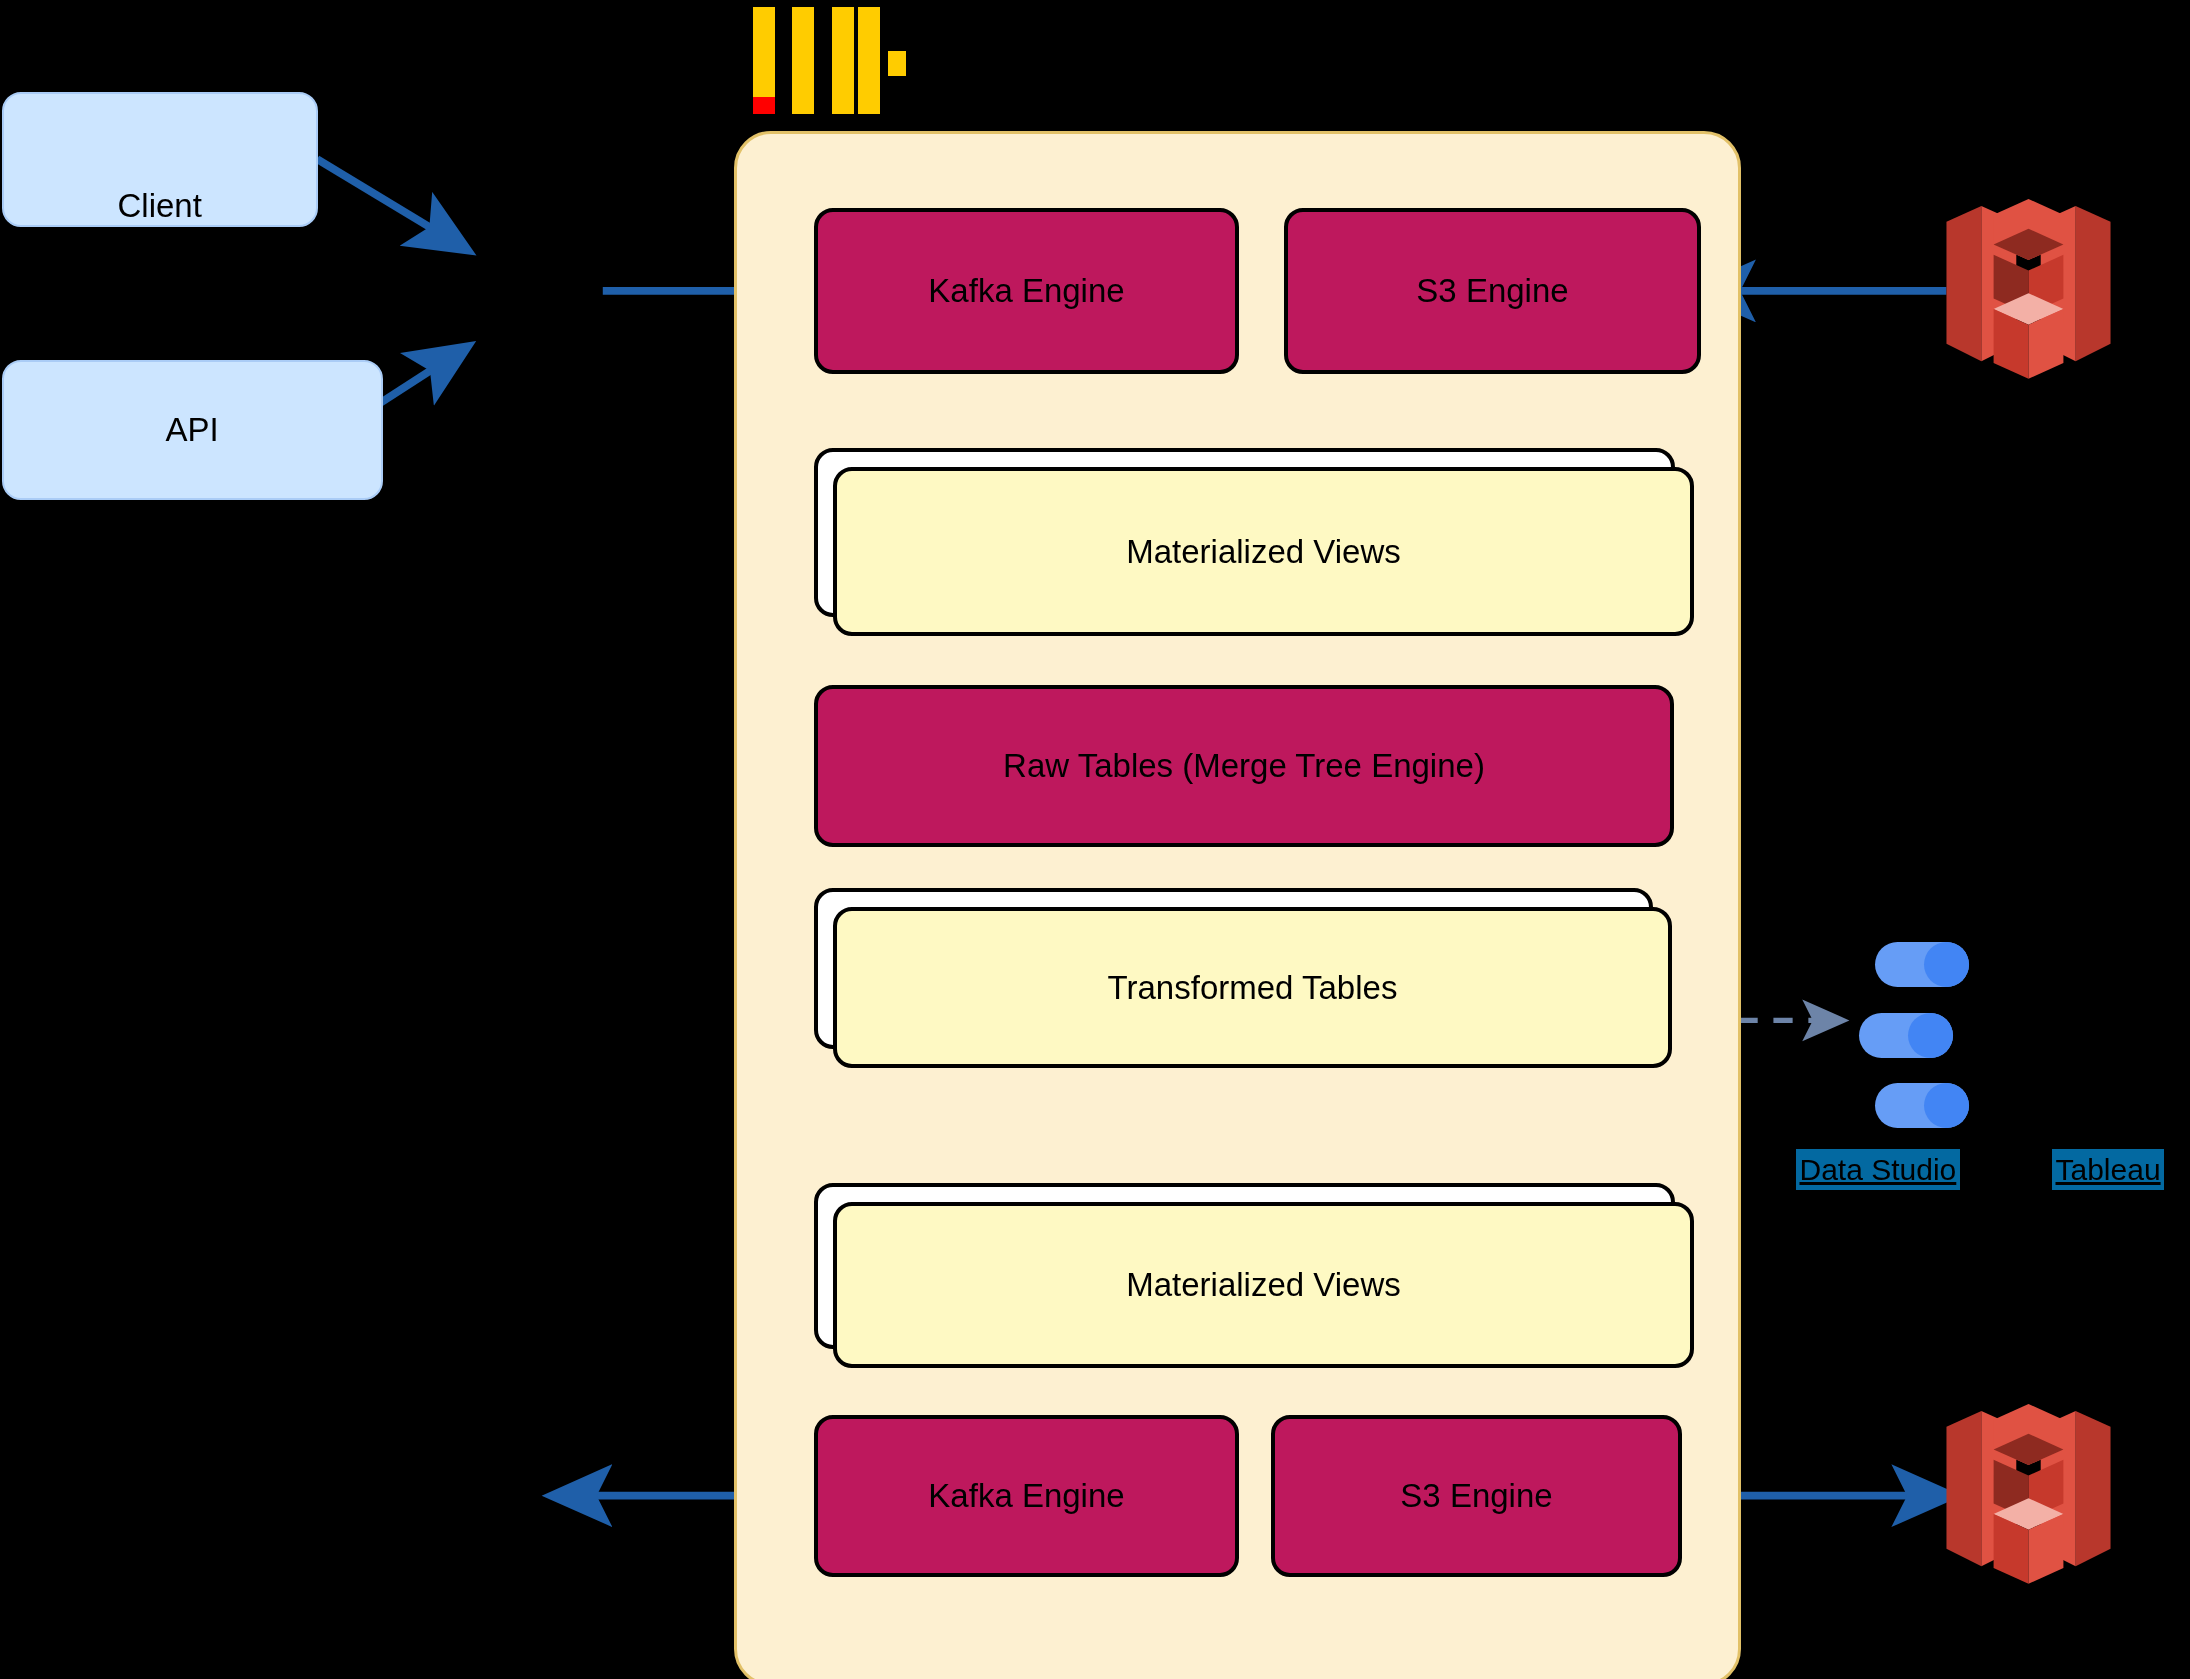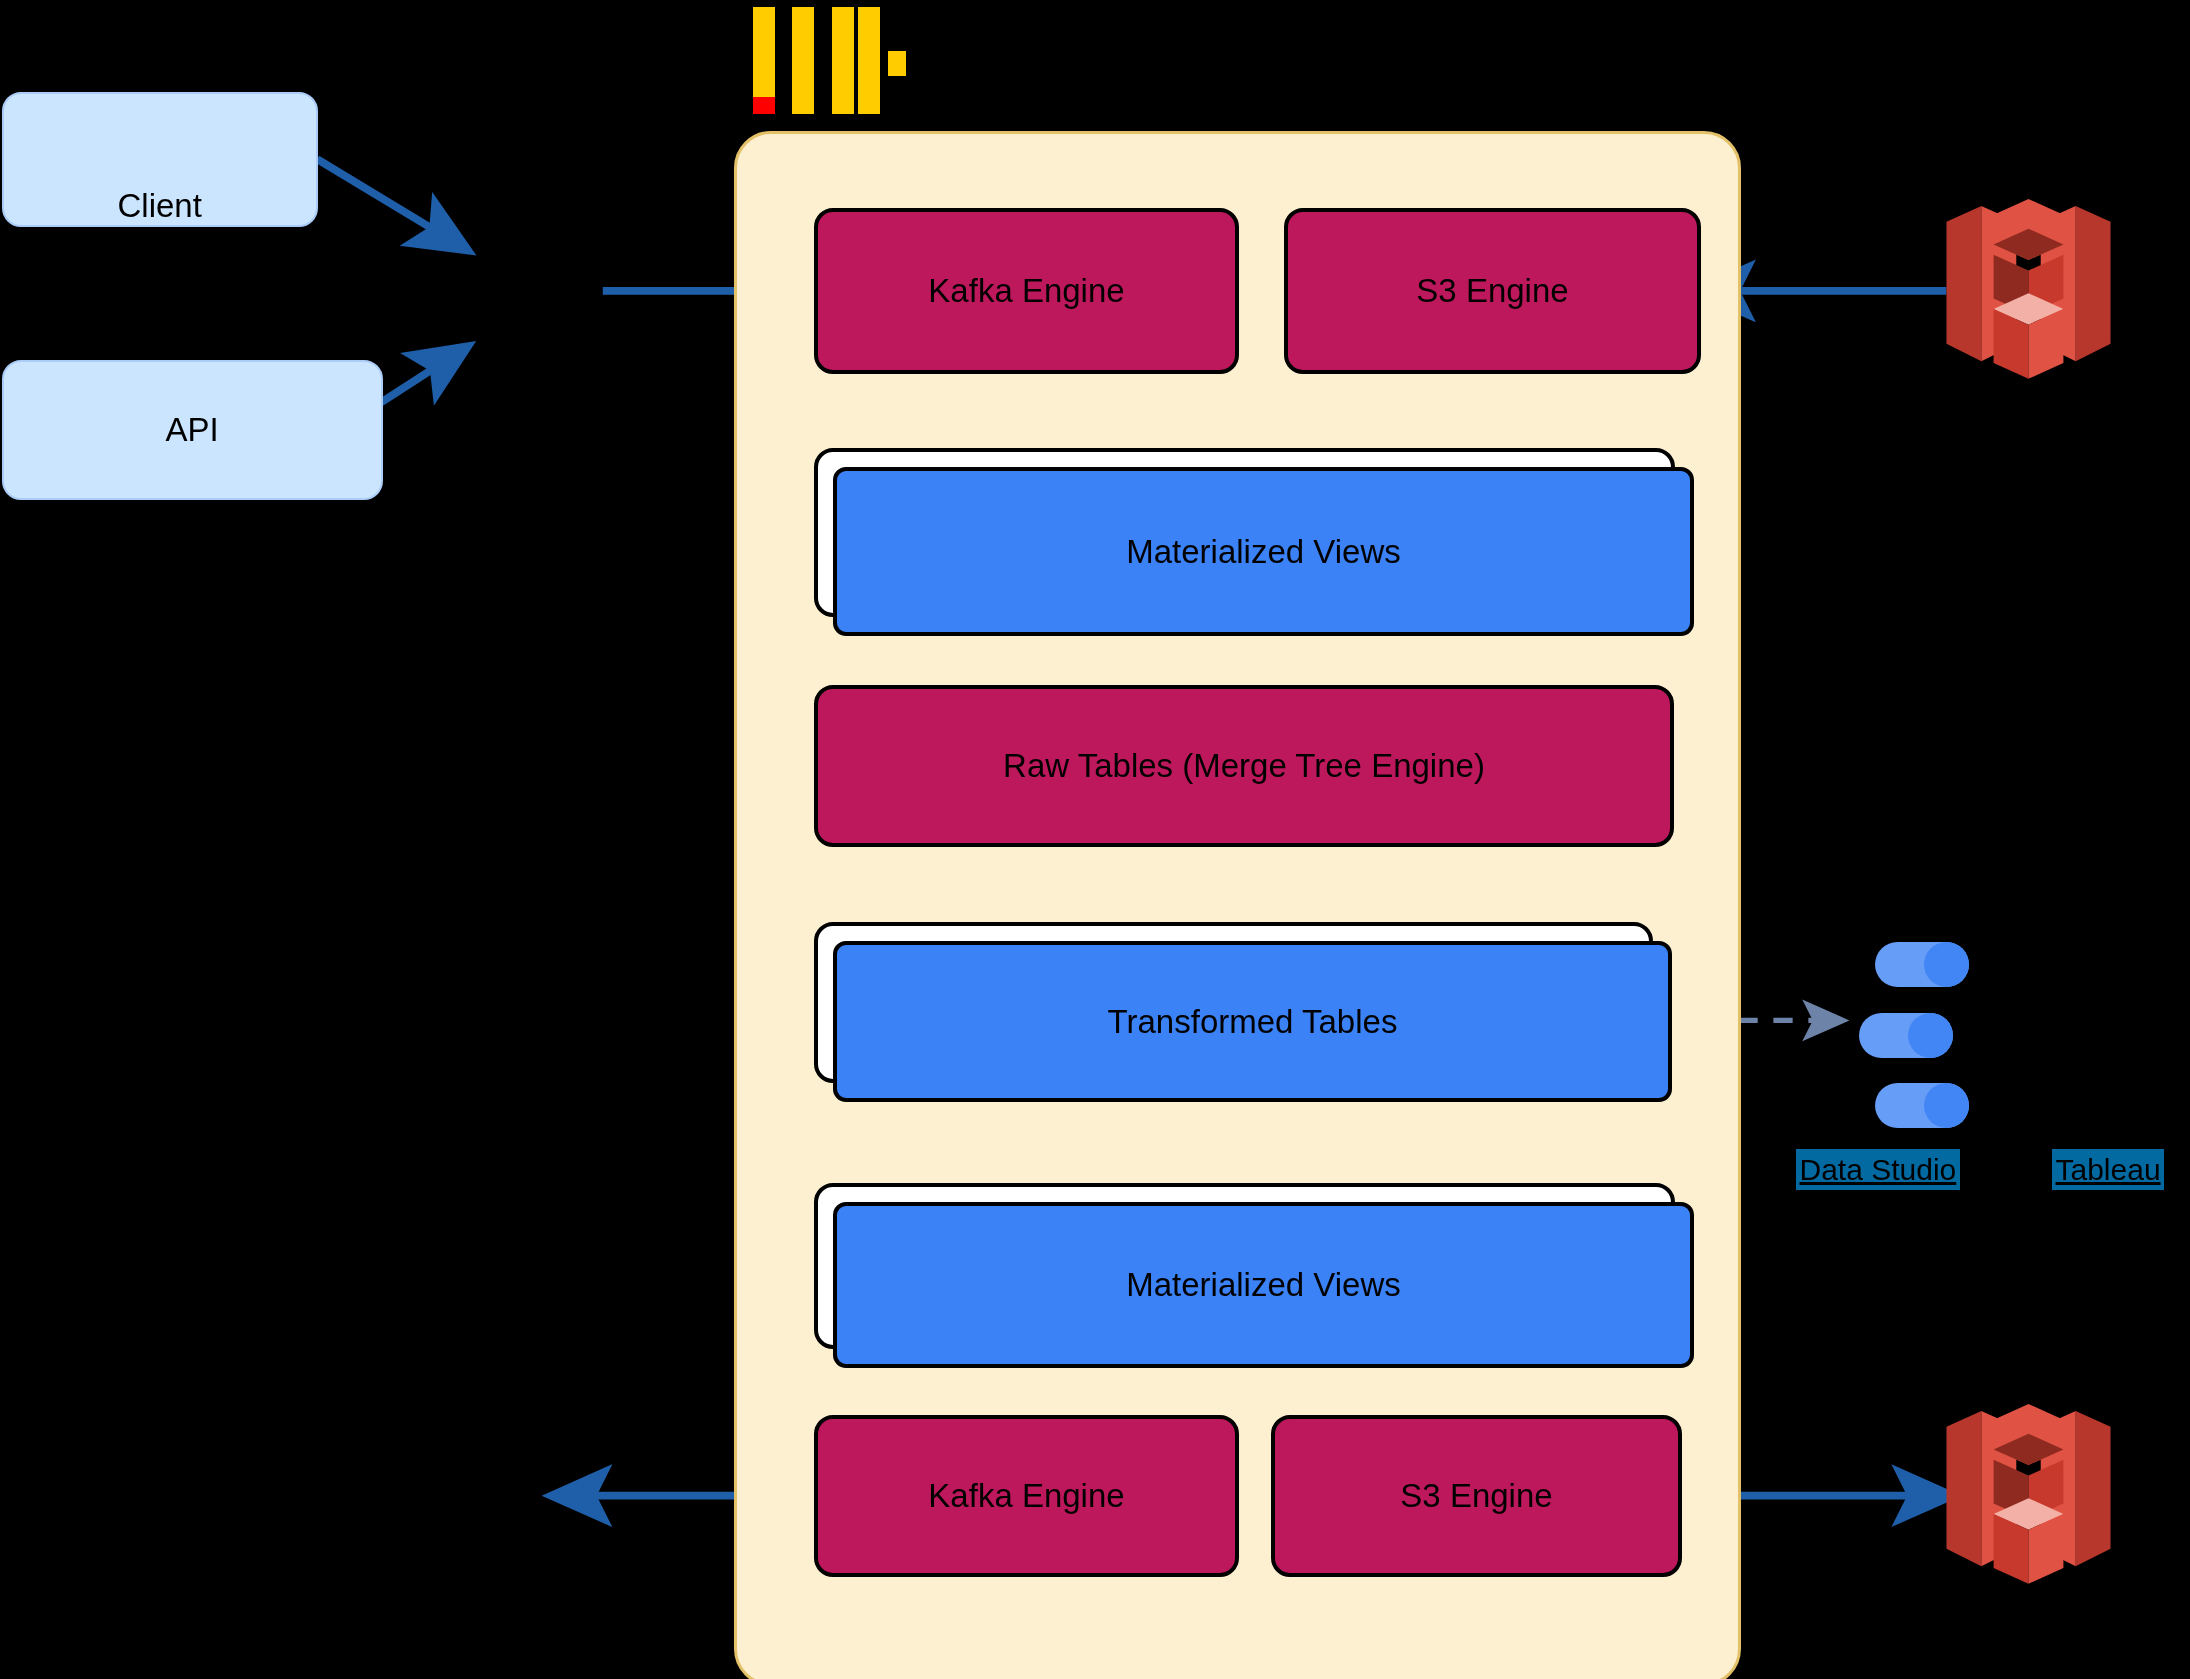--- a/index.html
+++ b/index.html
@@ -61,23 +61,23 @@
     border: 4.4px solid #000000;
     border-radius: 19px;
     z-index: 4;
   }
   .stack-wrap .layer-front {
     position: absolute;
     left: 19px;
     top: 19px;
     right: 0;
     bottom: 0;
-    background: #3b82f6;
+    background: #fef9c3;
     border: 4.4px solid #000000;
-    border-radius: 13px;
+    border-radius: 19px;
     z-index: 6;
     display: flex;
     align-items: center;
     justify-content: center;
     color: #000000;
     font-size: 33px;
     text-align: center;
   }
   
   #clickhouse-container {
@@ -246,21 +246,21 @@
     <div class="layer-back"></div>
     <div class="layer-front">
       <span>Materialized Views</span>
     </div>
   </div>
 
   <div class="node white-box" style="left:814px; top:685px; width:860px; height:162px;">
     <span>Raw Tables (Merge Tree Engine)</span>
   </div>
 
-  <div class="stack-wrap" style="left:814px; top:922px; width:858px; height:180px;">
+  <div class="stack-wrap" style="left:814px; top:888px; width:858px; height:180px;">
     <div class="layer-back"></div>
     <div class="layer-front">
       <span>Transformed Tables</span>
     </div>
   </div>
 
   <div class="stack-wrap" style="left:814px; top:1183px; width:880px; height:185px;">
     <div class="layer-back"></div>
     <div class="layer-front">
       <span>Materialized Views</span>

